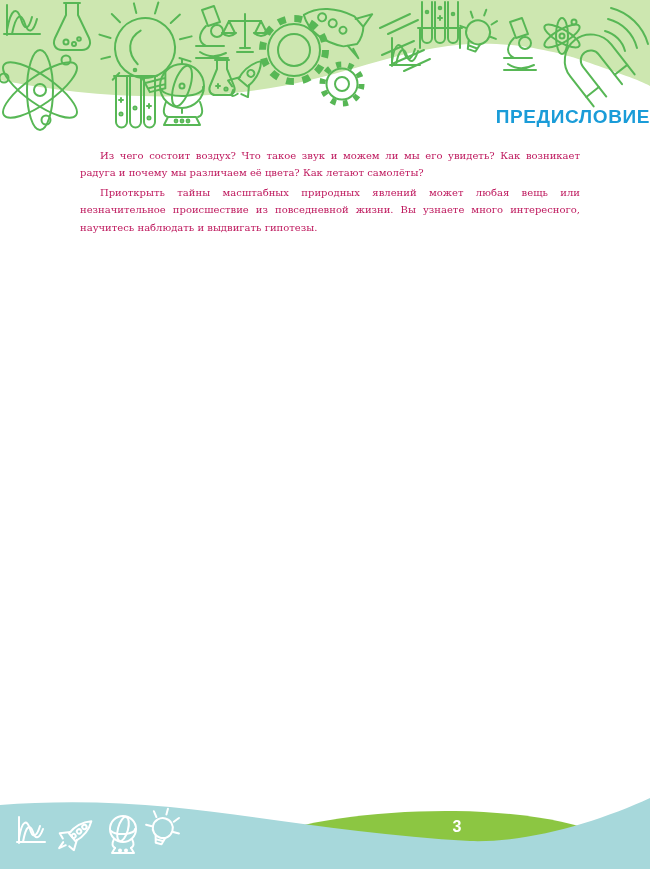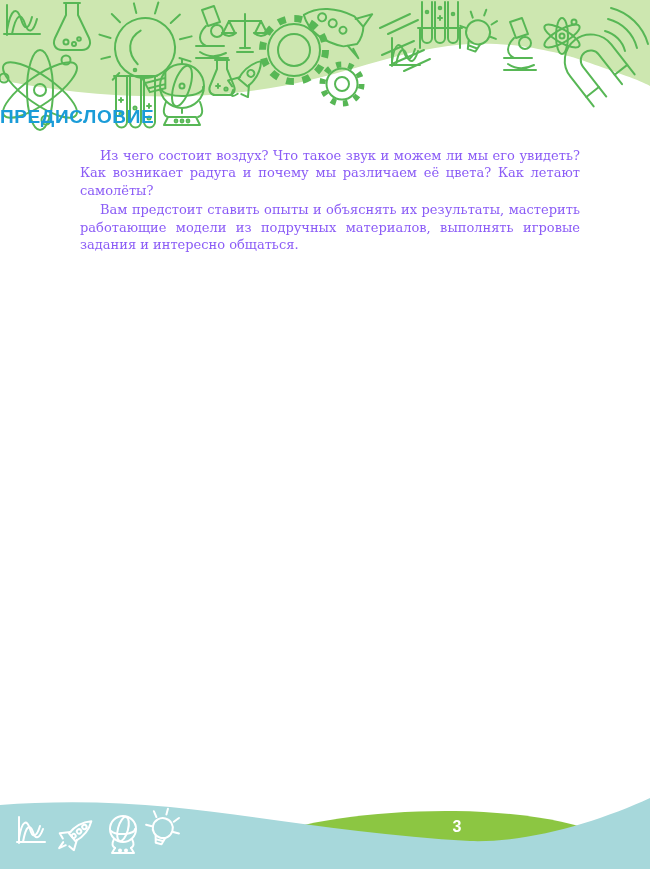--- a/index.html
+++ b/index.html
@@ -9,33 +9,33 @@
     background:#ffffff;
     overflow:hidden;
     font-family:"Liberation Sans",sans-serif;
   }
   .header-svg{position:absolute;top:0;left:0;display:block;}
   .footer-svg{position:absolute;bottom:0;left:0;display:block;}
   .doodle{stroke:#57b755;stroke-width:2;fill:none;stroke-linecap:round;stroke-linejoin:round;}
   .white-doodle{stroke:#ffffff;stroke-width:2;fill:none;stroke-linecap:round;stroke-linejoin:round;}
   .page-title{
     position:absolute;top:106px;left:0;width:650px;
-    margin:0;text-align:left;
+    margin:0;text-align:right;
     font-size:19px;font-weight:700;letter-spacing:.6px;
     color:#1a9cd8;
     font-family:"Liberation Sans",sans-serif;
   }
   .text-block{
     position:absolute;left:80px;top:147px;width:500px;
   }
   .text-block p{
     margin:0 0 2.5px 0;
     font-family:"DejaVu Serif","Liberation Serif",serif;
-    font-size:13px;line-height:17.3px;
-    color:#8b5cf6;
+    font-size:10px;line-height:17.3px;
+    color:#be185d;
     text-align:justify;
     text-indent:20px;
   }
   .page-number{
     position:absolute;left:440px;top:818px;width:34px;
     text-align:center;
     color:#ffffff;font-size:16px;font-weight:700;
     font-family:"Liberation Sans",sans-serif;
   }
 </style>
@@ -203,21 +203,21 @@
       <path d="M605,31 A28,28 0 0 1 625,51"></path>
       <path d="M608,19 A40,40 0 0 1 637,48"></path>
       <path d="M611,8 A52,52 0 0 1 648,44"></path>
     </g>
   </svg>
 
   <h1 class="page-title">ПРЕДИСЛОВИЕ</h1>
 
   <main class="text-block">
     <p>Из чего состоит воздух? Что такое звук и можем ли мы его увидеть? Как возникает радуга и почему мы различаем её цвета? Как летают самолёты?</p>
-    <p>Вам предстоит ставить опыты и объяснять их результаты, мастерить работающие модели из подручных материалов, выполнять игровые задания и интересно общаться.</p>
+    <p>Приоткрыть тайны масштабных природных явлений может любая вещь или незначительное происшествие из повседневной жизни. Вы узнаете много интересного, научитесь наблюдать и выдвигать гипотезы.</p>
   </main>
 
   <svg class="footer-svg" width="650" height="90" viewBox="0 0 650 90">
     <path fill="#8cc642" d="M255,60 C300,42 380,31 455,32 C520,33 570,42 602,55 C570,66 500,72 430,71 C360,70 295,66 255,60 Z"></path>
     <path fill="#a7d8db" d="M0,26 C50,22 110,22 170,28 C260,37 360,56 470,62 C530,64 600,42 650,19 L650,90 H0 Z"></path>
 
     <g class="white-doodle" transform="translate(17,38)">
       <path d="M2,0 V26 M0,25 H28"></path>
       <path d="M2,21 C5,3 10,2 13,12 C15,20 19,22 23,9"></path>
       <path d="M6,25 C9,8 13,7 16,15 C18,22 22,23 26,12"></path>

